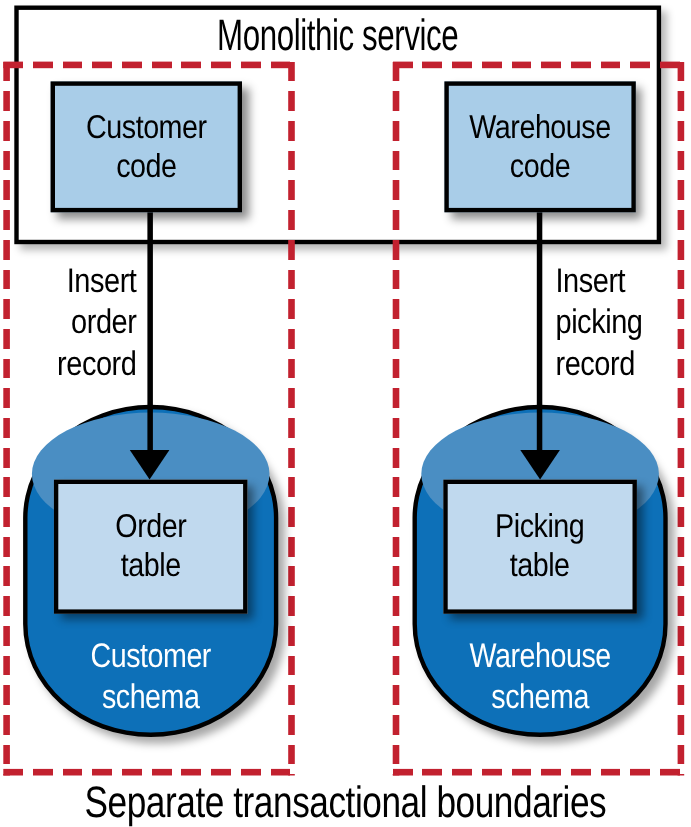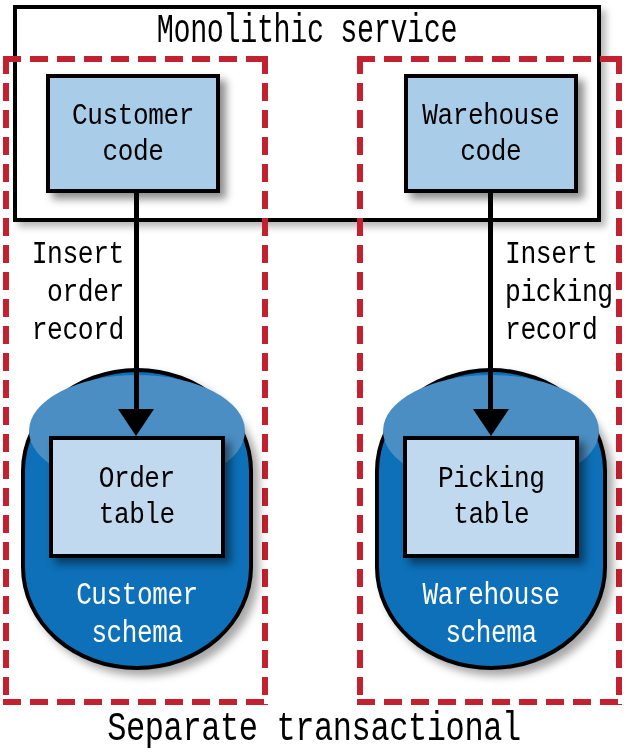--- a/index.html
+++ b/index.html
@@ -1,18 +1,18 @@
 <!DOCTYPE html>
 <html style="--accent-red: #c2212f; --code-box-fill: #a9cde8; --table-box-fill: #c0d9ee; --cylinder-body: #0d70b8; --cylinder-top: #4a8ec3; --outline: #000000;"><head>
 <meta charset="utf-8">
 <style>
   html,body { margin:0; padding:0; background:#fff; }
   .canvas {
     position:relative; width:628px; height:752px; background:#fff; overflow:hidden;
-    font-family:Liberation Mono, monospace; color:#000;
+    font-family:Liberation Sans, sans-serif; color:#000;
   }
   .abs { position:absolute; }
 
   
   .monolith {
     left:13px; top:5px; width:588px; height:217px;
     border:4px solid var(--outline,#000); box-sizing:border-box;
     background:transparent; z-index:1;
     box-shadow:5px 5px 7px rgba(0,0,0,0.28);
   }

